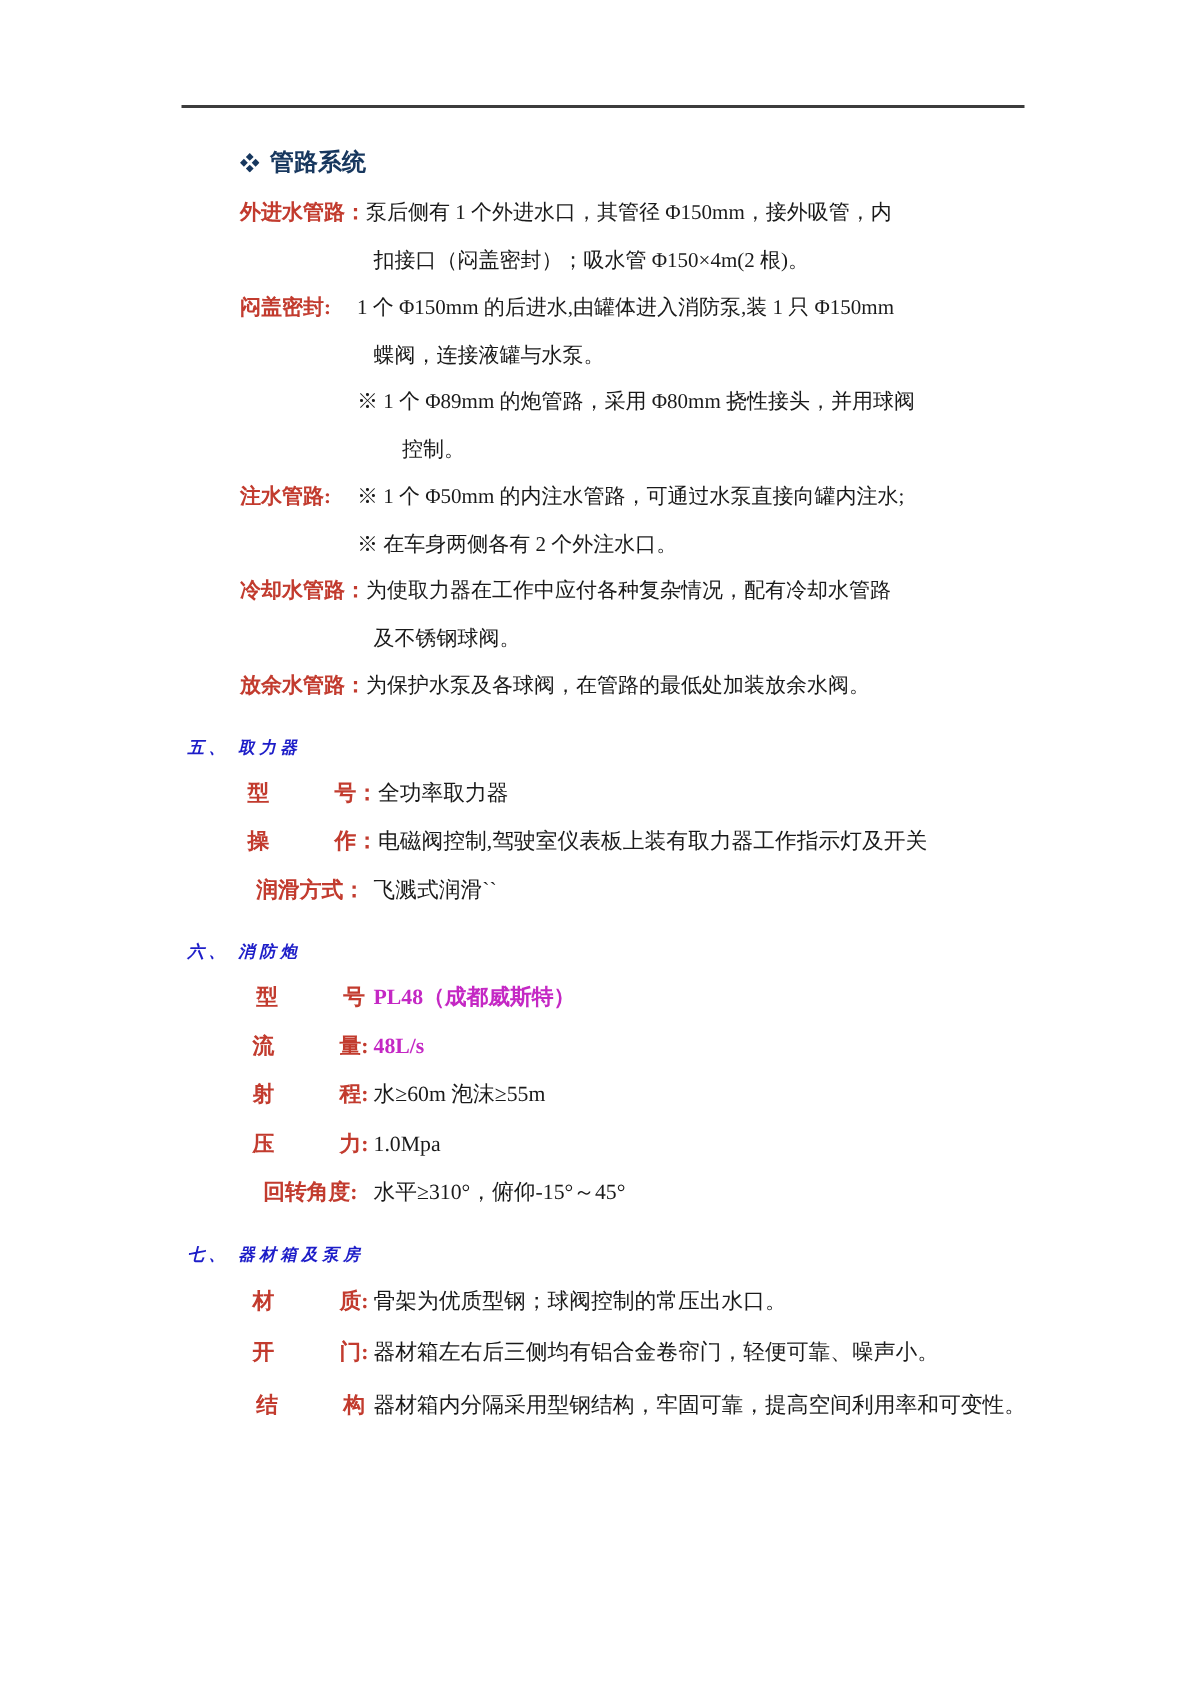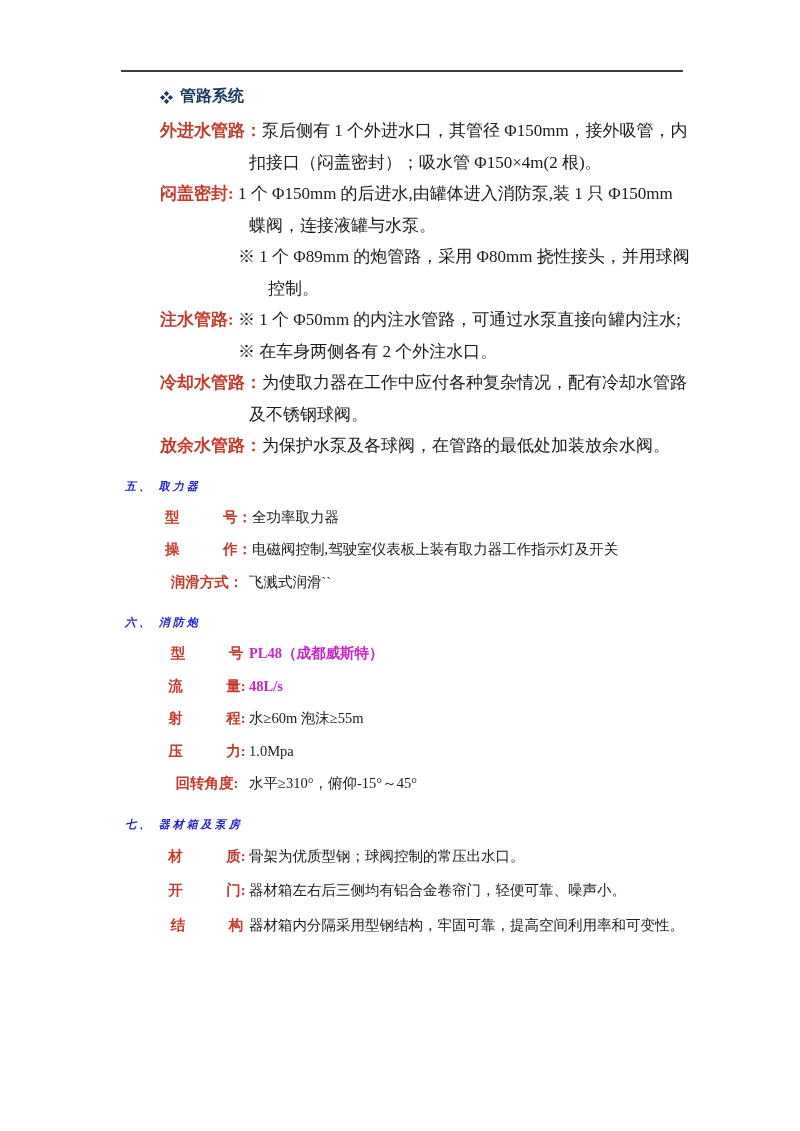--- a/index.html
+++ b/index.html
@@ -2,29 +2,29 @@
 <html><head>
 <meta charset="utf-8">
 <style>
   html,body{margin:0;padding:0;}
   body{
     width:800px;height:1131px;background:#ffffff;position:relative;
     font-family:"Liberation Serif","DejaVu Serif",serif;color:#1a1a1a;
     overflow:hidden;
   }
   .header-rule{position:absolute;left:121px;top:70px;width:562px;height:2px;background:#3c3c3c;}
-  .content{position:absolute;top:76px;left:0;width:796px;}
+  .content{position:absolute;top:88px;left:0;width:796px;}
 
   
   .ph-title{margin:10px 0 4px 160px;font-size:16px;font-weight:bold;color:#17375E;
     display:flex;align-items:center;gap:7px;}
   .diamond{display:inline-block;width:13px;height:13px;flex:0 0 13px;}
 
   
-  .pipes{margin-top:8px;font-size:17px;}
+  .pipes{margin-top:8px;font-size:14px;}
   .pipe-row{display:flex;margin-left:160px;line-height:31.5px;}
   .pipe-label{flex:0 0 78px;color:#C23B2E;font-weight:bold;white-space:nowrap;}
   .pipe-text{white-space:nowrap;}
   .pipe-cont{margin-left:249px;line-height:31.5px;white-space:nowrap;}
   .pipe-bullet{margin-left:238px;line-height:31.5px;white-space:nowrap;}
   .pipe-cont-deep{margin-left:268px;line-height:31.5px;white-space:nowrap;}
 
   
   .sec-heading{margin:17px 0 7px 125px;font-size:11px;font-weight:bold;font-style:italic;
     color:#1D1DC8;letter-spacing:3px;}

